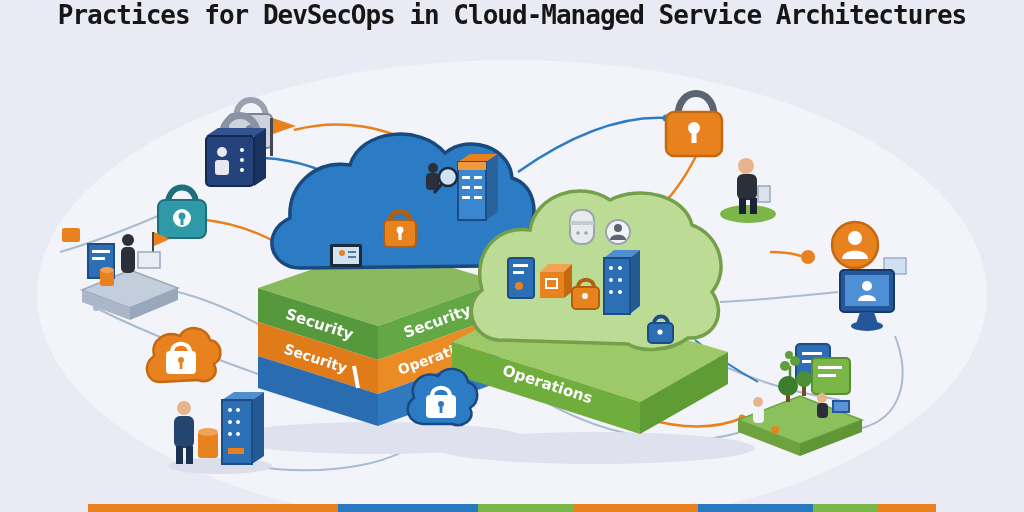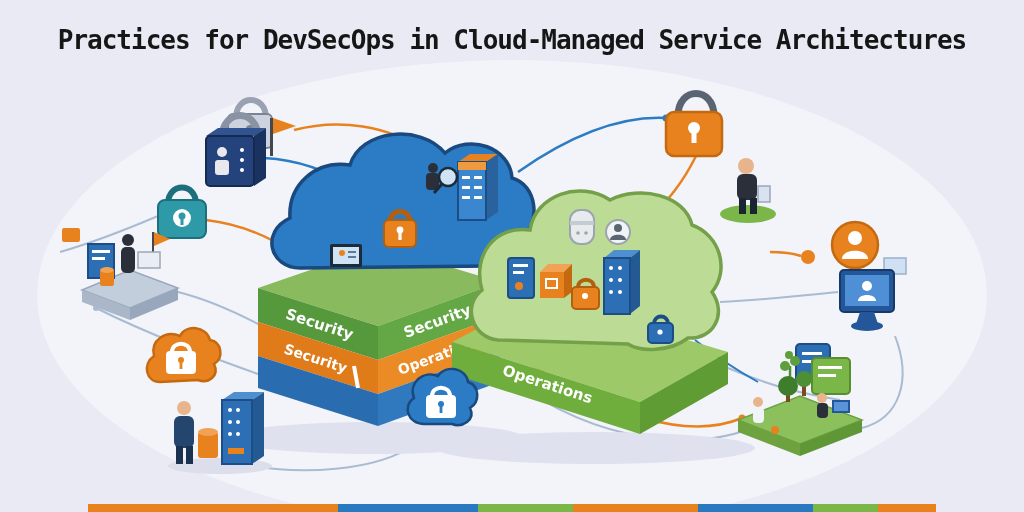--- a/index.html
+++ b/index.html
@@ -1,18 +1,18 @@
 <!DOCTYPE html>
 <html><head>
 <meta charset="utf-8">
 <style>
   html,body{margin:0;padding:0;}
   body{width:1024px;height:512px;overflow:hidden;background:#e9eaf3;}
   .canvas{position:relative;width:1024px;height:512px;background:#e9eaf3;font-family:"DejaVu Sans",sans-serif;}
-  .title{position:absolute;top:25px;left:0;width:1024px;text-align:center;
+  .title{position:absolute;top:0;left:0;width:1024px;text-align:center;
          font-family:"DejaVu Sans Mono",monospace;font-weight:bold;font-size:26px;
          color:#161616;letter-spacing:-1px;white-space:nowrap;}
   svg{position:absolute;top:0;left:0;}
   .band-label{font-family:"DejaVu Sans",sans-serif;font-weight:bold;fill:#ffffff;}
 </style>
 </head>
 <body>
 
 <div class="canvas">
 

